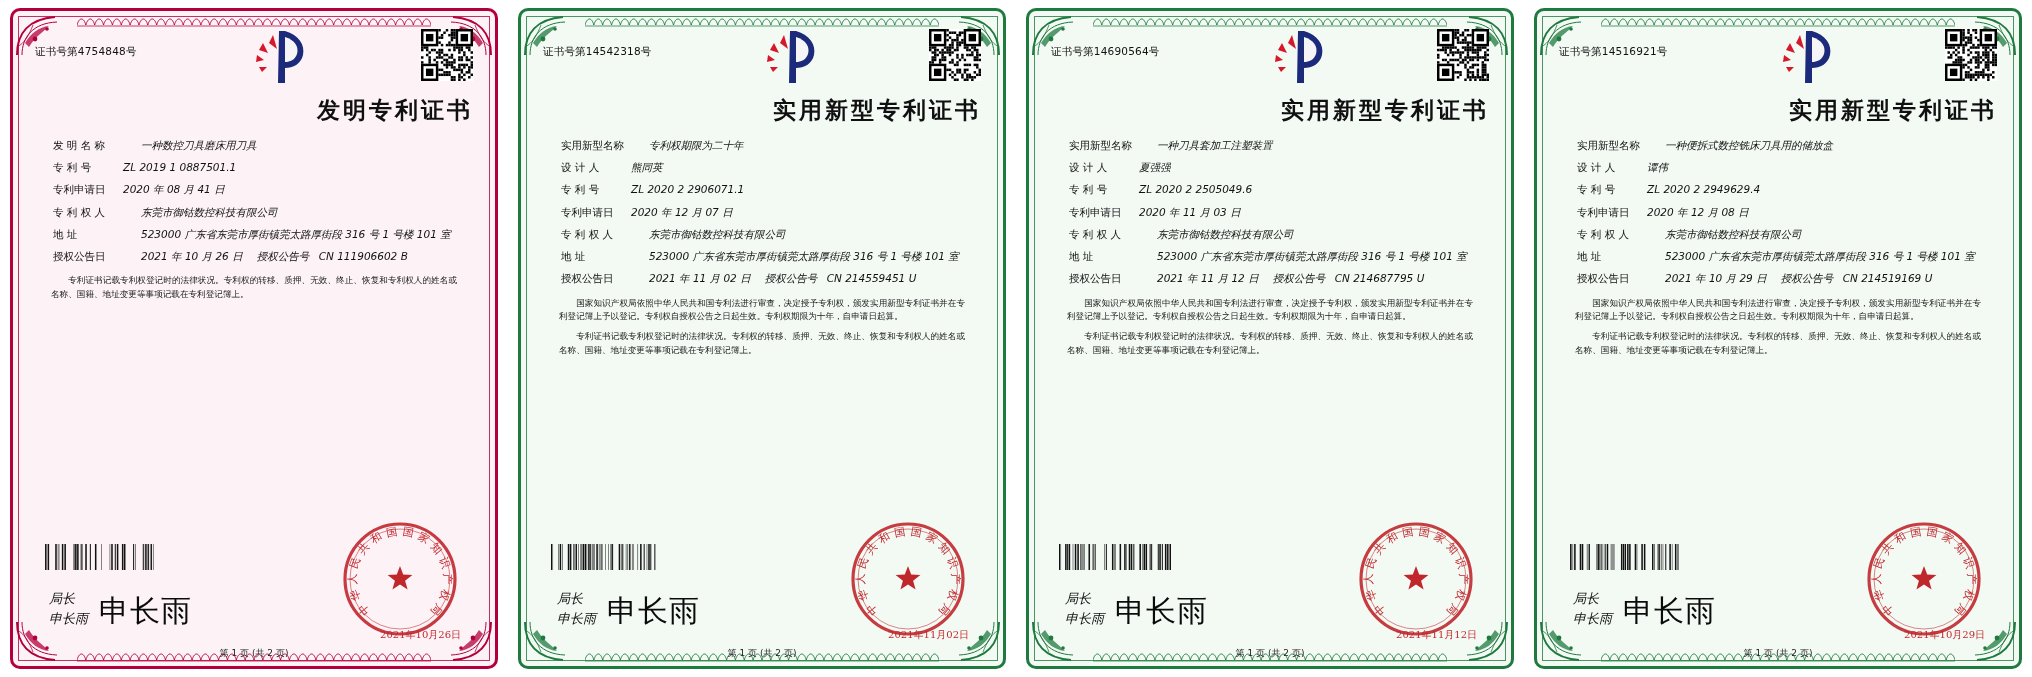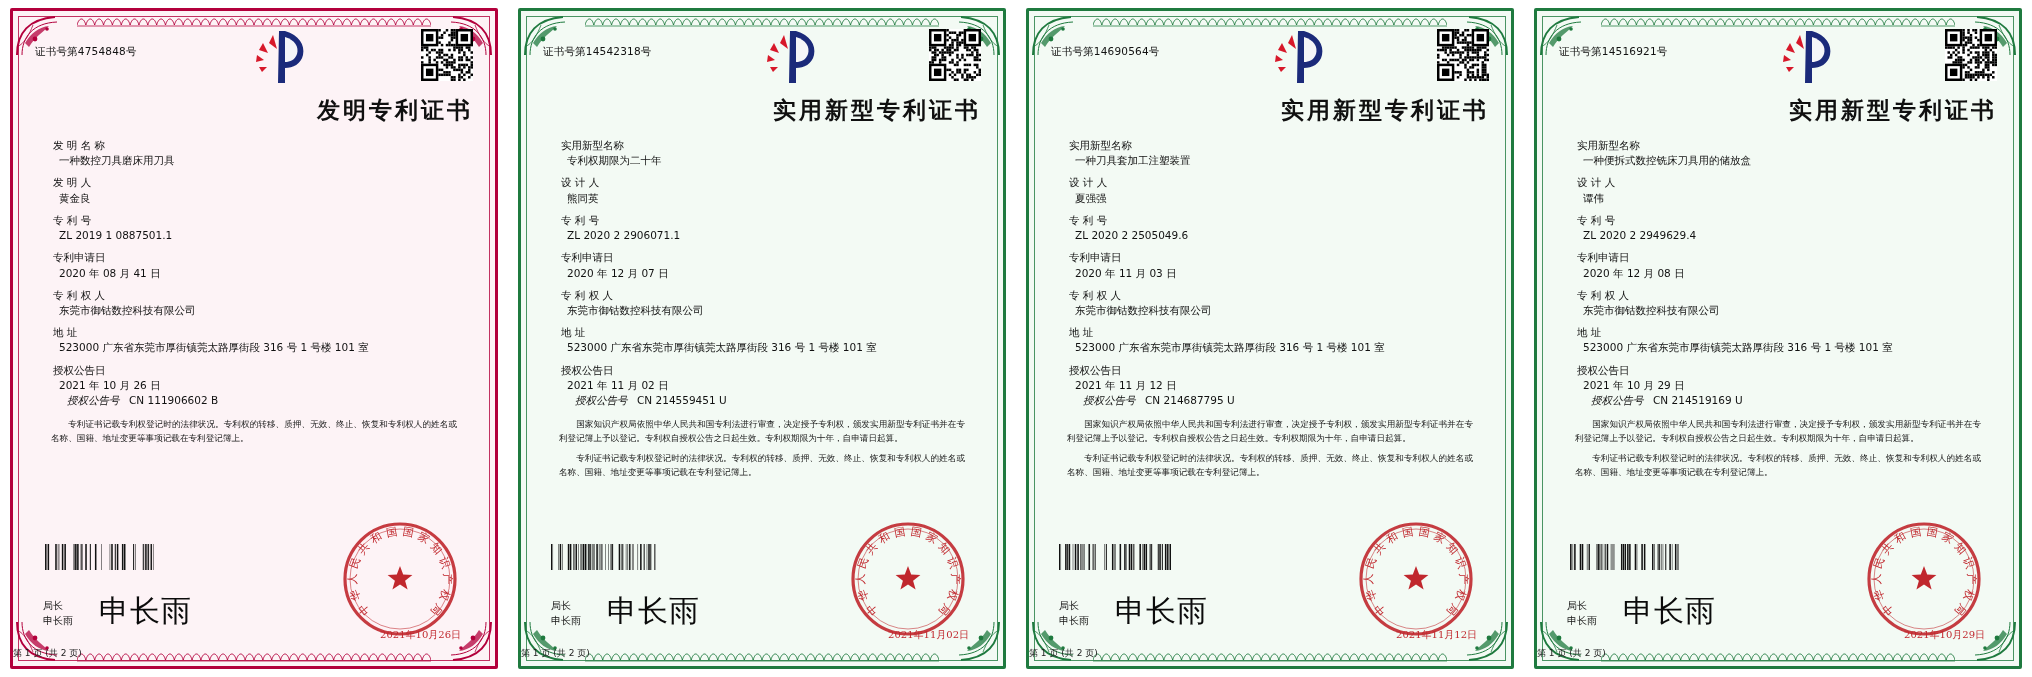--- a/index.html
+++ b/index.html
@@ -23,21 +23,21 @@
     height: 677px;
     box-sizing: border-box;
     padding: 8px 10px;
   }
   .cert-inner {
     position: relative;
     width: 100%;
     height: 100%;
     box-sizing: border-box;
     border: 3px solid var(--acc);
-    border-radius: 2px;
+    border-radius: 10px;
     background: var(--bg);
     overflow: hidden;
   }
   .cert-inner::before {
     content: "";
     position: absolute;
     left: 5px; right: 5px; top: 5px; bottom: 5px;
     border: 1px solid var(--acc);
     opacity: .8;
     pointer-events: none;
@@ -117,34 +117,34 @@
   .fields {
     margin-top: 12px;
     padding: 0 14px 0 18px;
   }
   .frow {
     display: flex;
     align-items: flex-start;
     margin-bottom: 7px;
     font-size: 10.5px;
     line-height: 1.45;
-    flex-direction: column;
   }
   .flabel {
     flex: 0 0 auto;
     min-width: 64px;
     white-space: nowrap;
     color: #111;
   }
   .flabel.wide { min-width: 82px; }
   .fvalue {
     flex: 1 1 auto;
     padding-left: 6px;
     color: #111;
     word-break: break-all;
+    font-style: italic;
   }
   .frow.split { justify-content: flex-start; }
   .frow .seg2 {
     display: flex;
     align-items: flex-start;
     margin-left: 14px;
   }
   .frow .seg2 .flabel { min-width: 56px; font-style: italic; }
 
   .legal {
@@ -161,25 +161,26 @@
     position: absolute;
     left: 30px;
     bottom: 96px;
     width: 112px;
     height: 26px;
   }
   .barcode svg { width: 100%; height: 100%; display: block; }
 
   .signblock {
     position: absolute;
-    left: 30px;
+    left: 36px;
     bottom: 38px;
-    font-size: 10px;
+    font-size: 13px;
     line-height: 1.5;
     color: #111;
+    font-style: italic;
   }
   .signname {
     position: absolute;
     left: 86px;
     bottom: 34px;
     font-family: "DejaVu Serif", "Liberation Serif", serif;
     font-size: 30px;
     color: #0b0b0b;
     white-space: nowrap;
     letter-spacing: 1px;
@@ -200,20 +201,21 @@
     font-size: 10px;
     color: #c0272d;
     white-space: nowrap;
     font-family: "DejaVu Serif", "Liberation Serif", serif;
   }
 
   .pagefoot {
     position: absolute;
     left: 0; right: 0;
     bottom: 6px;
+    text-align: center;
     font-size: 9px;
     color: #222;
   }
 </style>
 </head>
 <body>
 
 <div id="page">
     <div class="cert" style="--acc: #b3003c; --bg: #fdf3f6;">
       <div class="cert-inner">
@@ -426,24 +428,20 @@
                 <rect x="4" y="60" width="20" height="20" fill="#fff"></rect>
                 <rect x="8" y="64" width="12" height="12" fill="#000"></rect>
               </svg>
             </div>
           </div>
           <div class="title small">发明专利证书</div>
           <div class="fields">
             <div class="frow">
               <span class="flabel wide">发 明 名 称</span>
               <span class="fvalue">一种数控刀具磨床用刀具</span>
-            </div>
-            <div class="frow">
-              <span class="flabel">发 明 人</span>
-              <span class="fvalue">黄金良</span>
             </div>
             <div class="frow">
               <span class="flabel">专 利 号</span>
               <span class="fvalue">ZL 2019 1 0887501.1</span>
             </div>
             <div class="frow">
               <span class="flabel">专利申请日</span>
               <span class="fvalue">2020 年 08 月 41 日</span>
             </div>
             <div class="frow">

